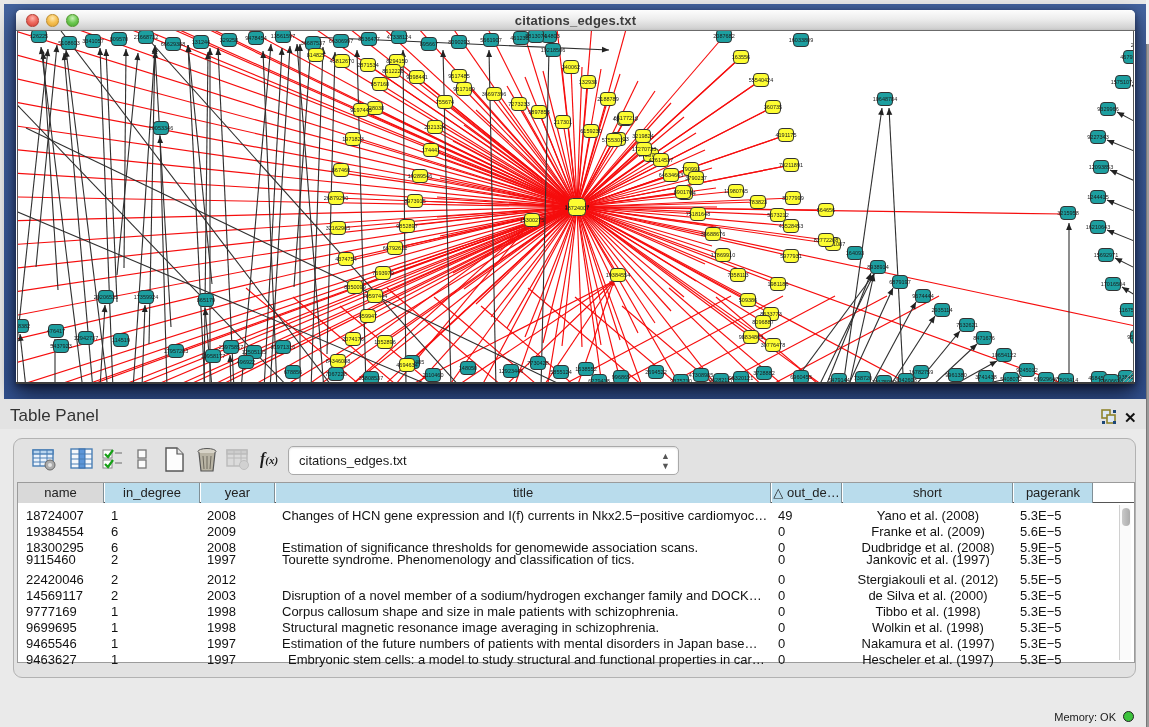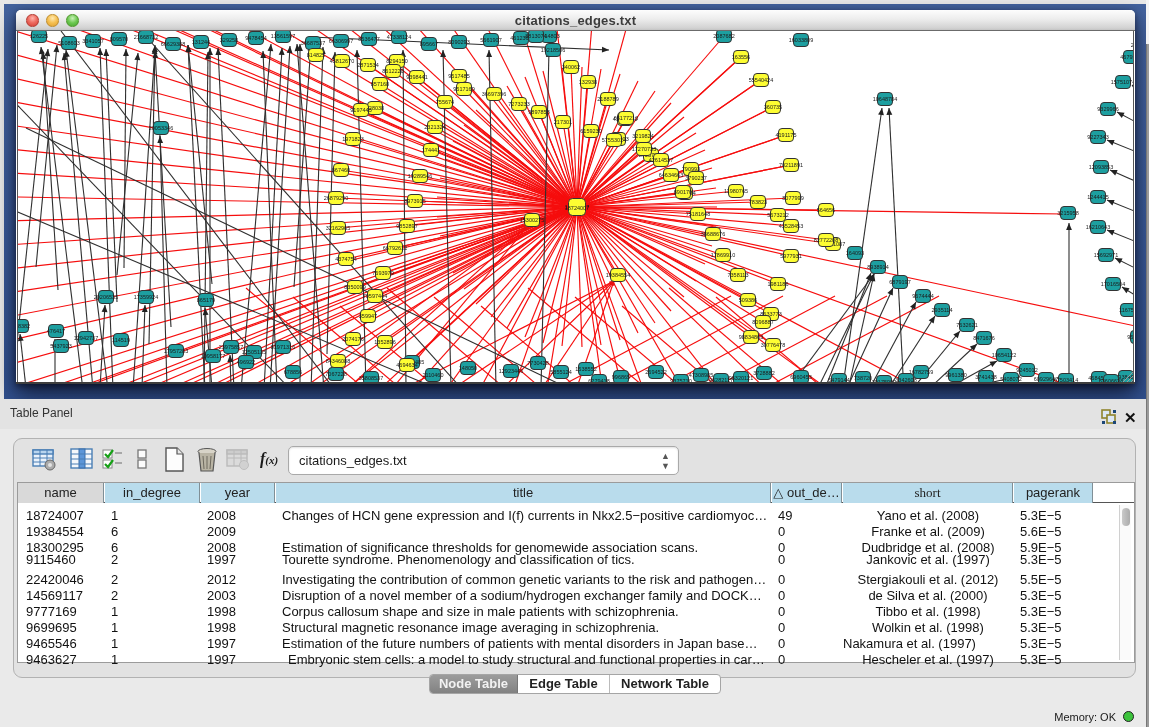--- a/index.html
+++ b/index.html
@@ -17,21 +17,21 @@
  font-size:13px;font-weight:bold;color:#3c3c3c;letter-spacing:0.2px}
 .tl{position:absolute;top:4px;width:12.5px;height:12.5px;border-radius:50%;}
 #tlr{left:10px;background:radial-gradient(circle at 50% 30%,#ffb3ab 0%,#ee6d62 45%,#d43b31 100%);border:0.5px solid #b43c33}
 #tly{left:30px;background:radial-gradient(circle at 50% 30%,#ffe9b0 0%,#f5bf4f 50%,#e0a030 100%);border:0.5px solid #c08e2e}
 #tlg{left:50px;background:radial-gradient(circle at 50% 30%,#c8f0b8 0%,#6cc850 50%,#47a631 100%);border:0.5px solid #51982e}
 #gcanvas{position:absolute;left:1px;top:21px;width:1117px;height:351px;background:#fff;overflow:hidden;
  border-left:1px solid #555;border-right:1px solid #555}
 #gsvg{position:absolute;left:0;top:0}
 #panel{position:absolute;left:0;top:399px;width:1149px;height:328px;background:#eaeaea}
 #phead{position:absolute;left:0;top:0;width:1146px;height:30px;background:#e3e3e3}
-#ptitle{position:absolute;left:10px;top:7px;font-size:12px;color:#333}
+#ptitle{position:absolute;left:10px;top:7px;font-size:17px;color:#333}
 #pfloat{position:absolute;left:1101px;top:10px;width:16px;height:16px}
 #pclose{position:absolute;left:1124px;top:10px;font-size:15px;font-weight:bold;color:#111}
 #toolbox{position:absolute;left:13px;top:39px;width:1123px;height:240px;
  background:#e2e2e2;border:1px solid #b2b2b2;border-radius:9px}
 #tbar{position:absolute;left:0;top:0;width:100%;height:42px}
 #combo{position:absolute;left:274px;top:7px;width:391px;height:29px;background:#fff;
  border:1px solid #a9a9a9;border-radius:5px;font-size:13px;color:#1a1a1a;
  box-shadow:inset 0 1px 2px rgba(0,0,0,.12)}
 #combo span.t{position:absolute;left:10px;top:6px}
 #combo .sp{position:absolute;right:8px;top:4px;font-size:9px;color:#555;line-height:10px;text-align:center}
@@ -939,21 +939,21 @@
      <div class="sp">▲<br>▼</div>
         </div>
   </div>
 <div id="tbl">
         <div id="thead">
           <div class="hc" style="left:0px;width:86px;background:#d9d9d9;">name</div>
           <div class="hc" style="left:87px;width:95px;">in_degree</div>
           <div class="hc" style="left:183px;width:74px;">year</div>
           <div class="hc" style="left:258px;width:495px;">title</div>
           <div class="hc" style="left:754px;width:70px;">△ out_de…</div>
-          <div class="hc" style="left:825px;width:170px;font-family:Liberation Serif, serif;">short</div>
+          <div class="hc" style="left:825px;width:170px;">short</div>
           <div class="hc" style="left:996px;width:79px;">pagerank</div>
         </div>
         <div class="rows" style="top:25px">
           <div class="tr" style="top:0px">
             <div class="td" style="left:8px;width:80px">18724007</div>
             <div class="td" style="left:93px;width:91px">1</div>
             <div class="td" style="left:189px;width:70px">2008</div>
             <div class="td" style="left:264px;width:491px">Changes of HCN gene expression and I(f) currents in Nkx2.5−positive cardiomyoc…</div>
             <div class="td" style="left:760px;width:66px">49</div>
             <div class="td" style="left:825px;width:170px;text-align:center">Yano et al. (2008)</div>
@@ -982,21 +982,20 @@
             <div class="td" style="left:189px;width:70px">1997</div>
             <div class="td" style="left:264px;width:491px">Tourette syndrome. Phenomenology and classification of tics.</div>
             <div class="td" style="left:760px;width:66px">0</div>
             <div class="td" style="left:825px;width:170px;text-align:center">Jankovic et al. (1997)</div>
             <div class="td" style="left:1002px;width:75px">5.3E−5</div>
           </div>
           <div class="tr" style="top:64px">
             <div class="td" style="left:8px;width:80px">22420046</div>
             <div class="td" style="left:93px;width:91px">2</div>
             <div class="td" style="left:189px;width:70px">2012</div>
-            <div class="td" style="left:264px;width:491px">Investigating the contribution of common genetic variants to the risk and pathogen…</div>
             <div class="td" style="left:760px;width:66px">0</div>
             <div class="td" style="left:825px;width:170px;text-align:center">Stergiakouli et al. (2012)</div>
             <div class="td" style="left:1002px;width:75px">5.5E−5</div>
           </div>
           <div class="tr" style="top:80px">
             <div class="td" style="left:8px;width:80px">14569117</div>
             <div class="td" style="left:93px;width:91px">2</div>
             <div class="td" style="left:189px;width:70px">2003</div>
             <div class="td" style="left:264px;width:491px">Disruption of a novel member of a sodium/hydrogen exchanger family and DOCK…</div>
             <div class="td" style="left:760px;width:66px">0</div>
@@ -1020,39 +1019,34 @@
             <div class="td" style="left:760px;width:66px">0</div>
             <div class="td" style="left:825px;width:170px;text-align:center">Wolkin et al. (1998)</div>
             <div class="td" style="left:1002px;width:75px">5.3E−5</div>
           </div>
           <div class="tr" style="top:128px">
             <div class="td" style="left:8px;width:80px">9465546</div>
             <div class="td" style="left:93px;width:91px">1</div>
             <div class="td" style="left:189px;width:70px">1997</div>
             <div class="td" style="left:264px;width:491px">Estimation of the future numbers of patients with mental disorders in Japan base…</div>
             <div class="td" style="left:760px;width:66px">0</div>
-            <div class="td" style="left:825px;width:170px;">Nakamura et al. (1997)</div>
+            <div class="td" style="left:825px;width:170px;text-align:center">Nakamura et al. (1997)</div>
             <div class="td" style="left:1002px;width:75px">5.3E−5</div>
           </div>
           <div class="tr" style="top:144px">
             <div class="td" style="left:8px;width:80px">9463627</div>
             <div class="td" style="left:93px;width:91px">1</div>
             <div class="td" style="left:189px;width:70px">1997</div>
             <div class="td" style="left:270px;width:491px">Embryonic stem cells: a model to study structural and functional properties in car…</div>
             <div class="td" style="left:760px;width:66px">0</div>
             <div class="td" style="left:825px;width:170px;text-align:center">Hescheler et al. (1997)</div>
             <div class="td" style="left:1002px;width:75px">5.3E−5</div>
           </div>
         </div>
         <div id="vsb">
           <div id="vsbthumb"></div>
         </div>
       </div>
  </div>
- <div id="tabs">
-   <div class="tab sel">Node Table</div>
-   <div class="tab">Edge Table</div>
-   <div class="tab" style="border-right:none;width:110px">Network Table</div>
- </div>
  <div id="mem">Memory: OK</div>
  <div id="memdot"></div>
 </div>
 <div id="rstrip"></div>
 <div id="rstriptop"></div>
 </body></html>

